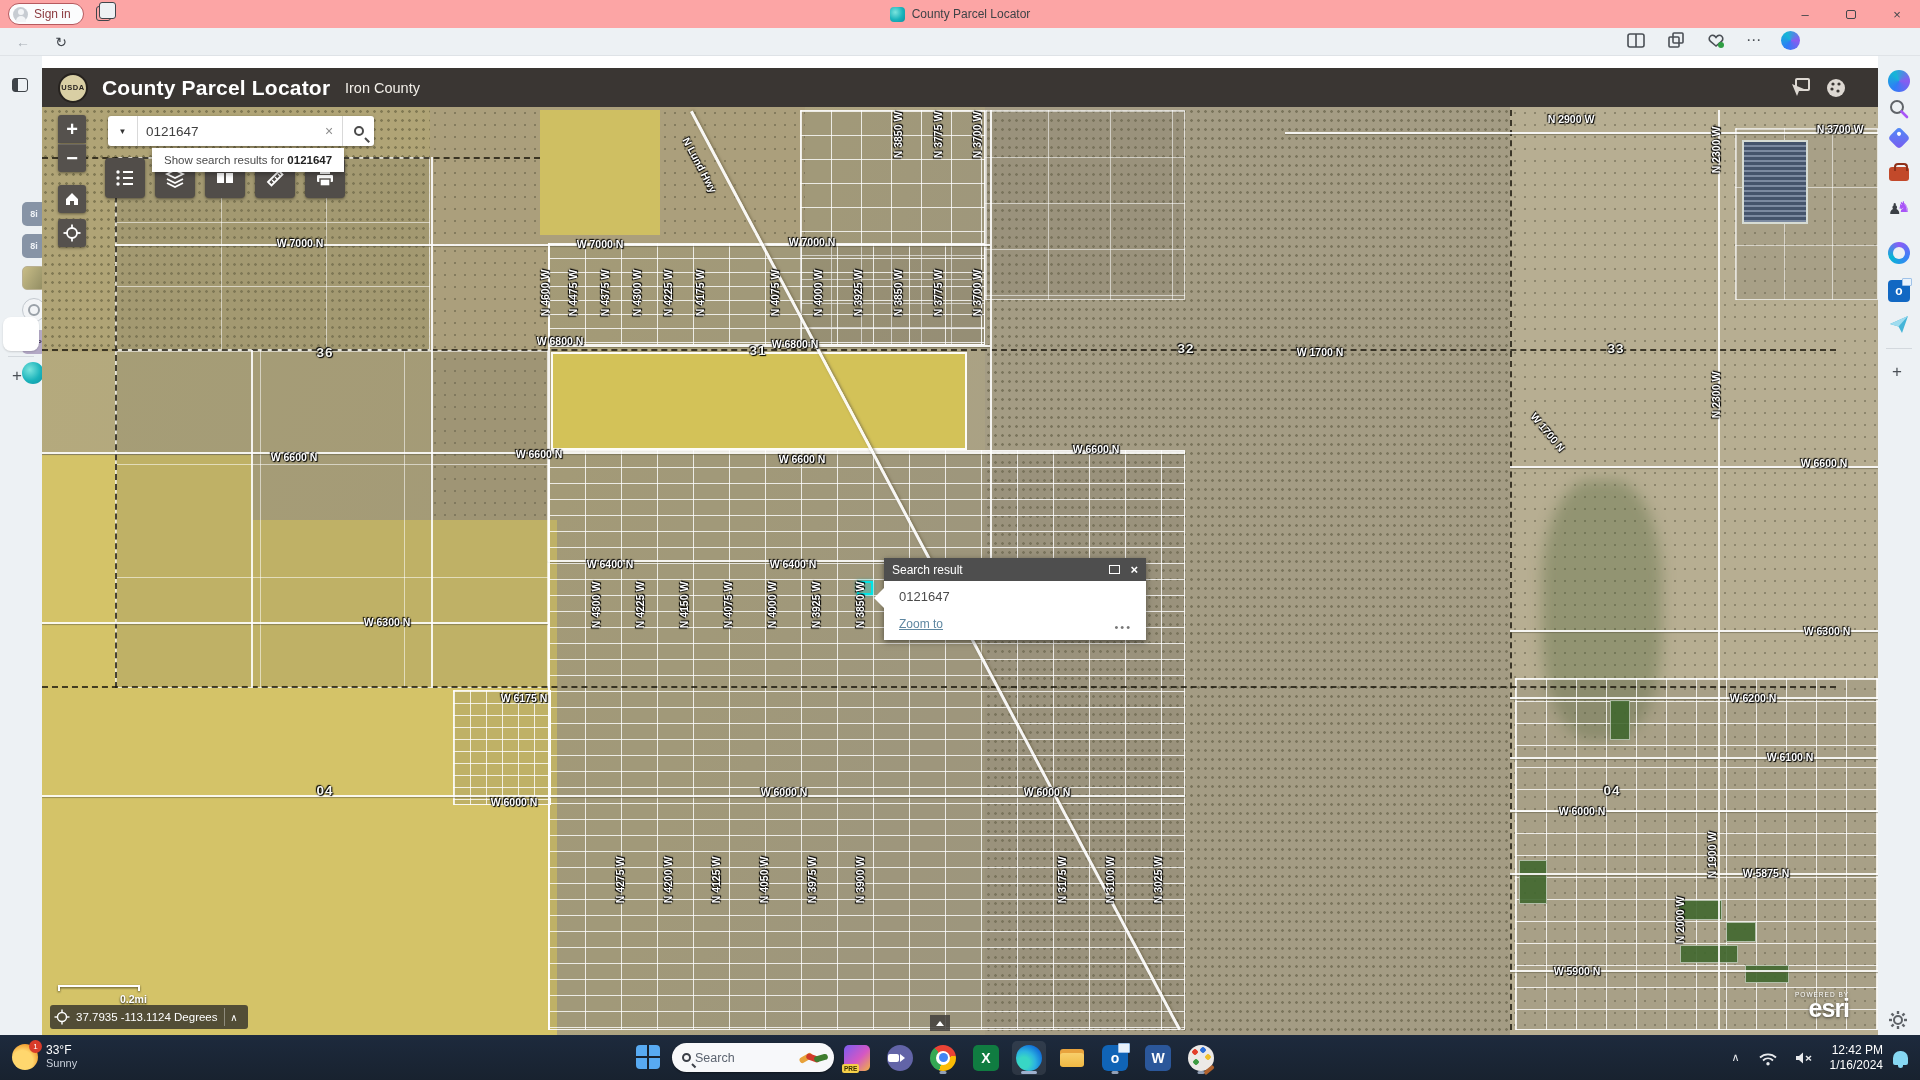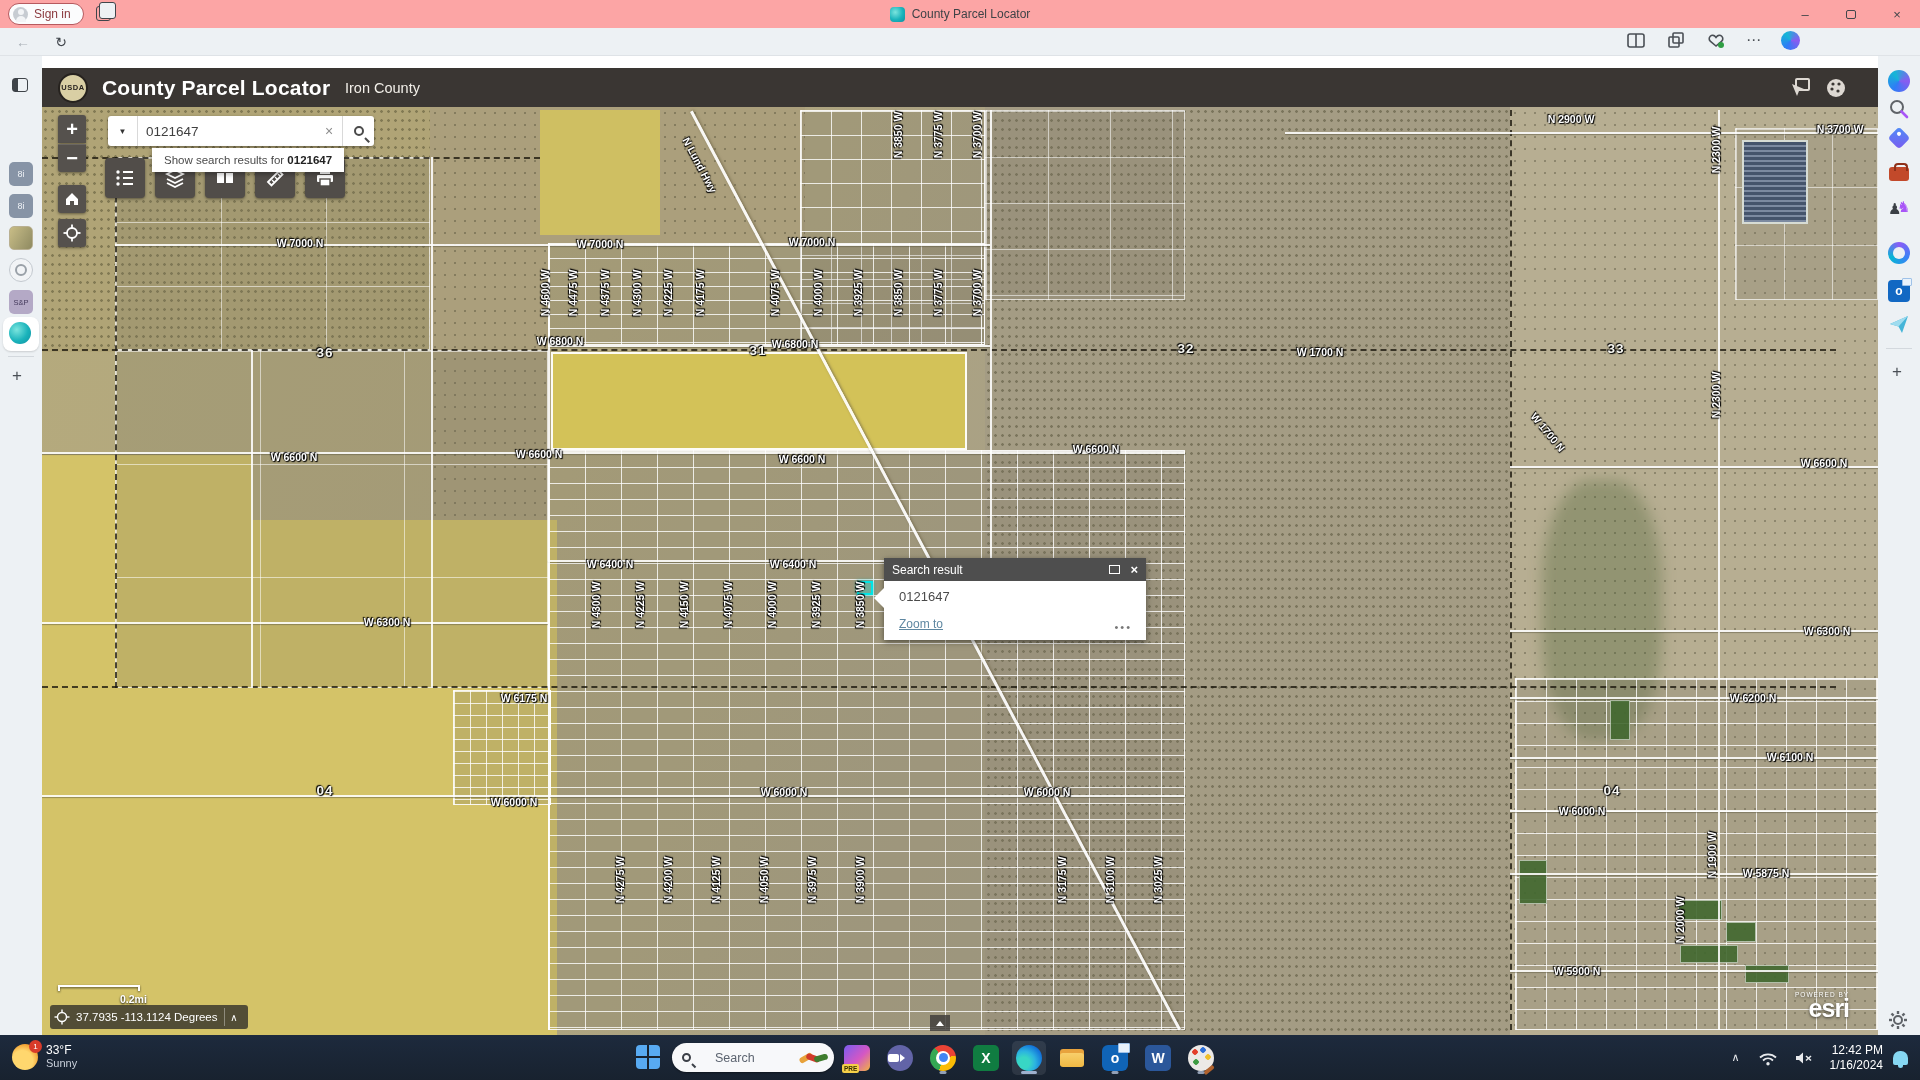--- a/index.html
+++ b/index.html
@@ -32,21 +32,21 @@
   .url .dim { color:#73787e; } .url .host { color:#23272b; }
   #addr-right { position:absolute; right:8px; top:0; height:23px; display:flex; align-items:center; gap:18px; font-size:14px; color:#4a4f55; }
   .chromeicons { position:absolute; top:30px; display:flex; align-items:center; gap:20px; }
   svg.oline { stroke:#4a4f55; fill:none; stroke-width:1.6; }
   #copilot-tb { width:19px; height:19px; border-radius:50%; background:conic-gradient(from 210deg,#2f7cf6,#16b7d6,#8a5bf0,#2f7cf6); }
 
   
   #lefttabs { position:absolute; left:0; top:56px; width:42px; height:979px; background:#edf1f4; }
   .vt-toggle { position:absolute; left:12px; top:22px; width:16px; height:14px; border:1.7px solid #3e4348; border-radius:3px; }
   .vt-toggle::before { content:""; position:absolute; left:0; top:0; width:5px; height:100%; background:#3e4348; }
-  .tile { position:absolute; left:9px; width:24px; height:24px; border-radius:5px; display:flex; align-items:center; justify-content:center; font-size:9px; font-weight:normal; }
+  .tile { position:absolute; left:22px; width:24px; height:24px; border-radius:5px; display:flex; align-items:center; justify-content:center; font-size:9px; font-weight:bold;margin-top:40px; }
   .tile-8i { background:#8794a6; color:#eef2f6; }
   .tile-map { background:linear-gradient(120deg,#c9bd86,#a8a173 55%,#8f8a60); border:1px solid #b9b092; }
   .tile-pin { background:#f2f4f6; border:1px solid #c3c9cf; border-radius:50%; }
   .tile-pin::before { content:""; width:8px; height:8px; border:2px solid #9aa1a8; border-radius:50%; }
   .tile-sp { background:#b4a9c6; color:#453a5c; font-size:7.5px; }
   .tile-arcgis { background:radial-gradient(circle at 35% 35%, #7be5de, #1ab3bb 55%, #0f8fa0); border-radius:50%; width:22px; height:22px; }
   .activewrap { position:absolute; left:3px; width:36px; height:34px; background:#fff; border-radius:8px; box-shadow:0 1px 2px rgba(0,0,0,.15); }
   .vt-divider { position:absolute; left:8px; width:26px; height:1px; background:#d3d8dd; }
   .vt-plus { position:absolute; left:12px; font-size:17px; color:#4a4f55; }
 
@@ -154,21 +154,21 @@
   #weather { position:absolute; left:12px; top:4px; display:flex; gap:8px; }
   #sun { width:26px; height:26px; margin-top:5px; border-radius:50%; background:radial-gradient(circle at 40% 65%, #ffd76e 0 45%, #f09b2d 75%); position:relative; }
   #sun .badge { position:absolute; right:-4px; top:-4px; width:13px; height:13px; border-radius:50%; background:#d83b2a; color:#fff; font-size:8px; display:flex; align-items:center; justify-content:center; }
   #weather .t1 { color:#fff; font-size:12px; margin-top:4px; }
   #weather .t2 { color:#c9d0da; font-size:11px; }
   #startbtn { position:absolute; left:636px; top:10px; width:24px; height:24px; border-radius:4px;
     background:linear-gradient(#18222f,#18222f) center/2px 100% no-repeat, linear-gradient(#18222f,#18222f) center/100% 2px no-repeat, #58aaf2; }
   #tsearch { position:absolute; left:672px; top:8px; width:162px; height:29px; background:#f7f8fa; border-radius:15px; display:flex; align-items:center; padding:0 6px 0 10px; box-shadow:0 1px 2px rgba(0,0,0,.4); }
   #tsearch .mg { width:9px; height:9px; border:2px solid #3c4048; border-radius:50%; position:relative; }
   #tsearch .mg::after { content:""; position:absolute; left:8px; top:8px; width:5px; height:2px; background:#3c4048; transform:rotate(45deg); transform-origin:left center; }
-  #tsearch .ph { flex:1; margin-left:24px; font-size:12.5px; color:#5c6470; }
+  #tsearch .ph { flex:1; margin-left:4px; font-size:12.5px; color:#5c6470; }
   .chili { width:14px; height:6px; border-radius:4px; }
   .ch1 { background:#e8a23a; transform:rotate(-30deg); margin-right:-7px; }
   .ch2 { background:#d03a2a; transform:rotate(20deg); margin-right:-6px; }
   .ch3 { background:#3f7d2e; transform:rotate(-15deg); }
   #tbapps { position:absolute; left:840px; top:0; height:45px; display:flex; align-items:center; gap:9px; }
   .tb-app { position:relative; width:34px; height:34px; border-radius:5px; display:flex; align-items:center; justify-content:center; }
   .tb-app.active { background:rgba(255,255,255,.09); }
   .ind { position:absolute; bottom:1px; left:50%; transform:translateX(-50%); width:7px; height:3px; border-radius:2px; background:#93a0b5; }
   .ind.wide { width:16px; background:#9fb0cd; }
   .ic { width:26px; height:26px; border-radius:5px; position:relative; display:flex; align-items:center; justify-content:center; color:#fff; font-weight:bold; }

